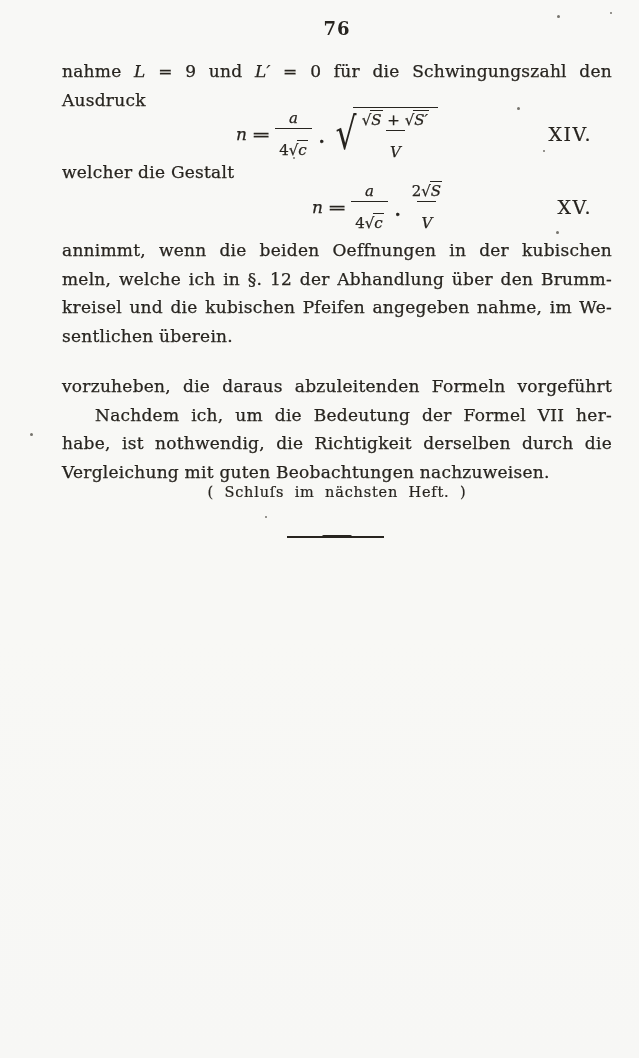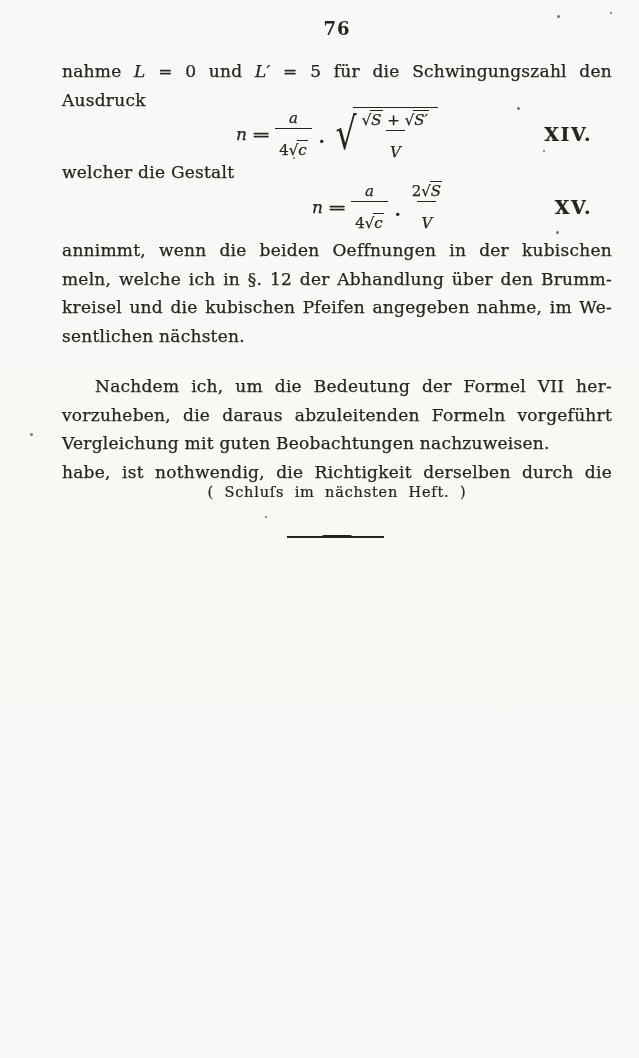--- a/index.html
+++ b/index.html
@@ -53,21 +53,21 @@
   .mdot{align-self:center;transform:translateY(3px);font-weight:bold;}
   .bigroot{display:inline-flex;align-items:center;}
   .bigroot .radsign{
     font-size:44px;line-height:0.85;font-style:normal;
     transform:scaleX(0.75);margin-right:-7px;font-weight:200;
     -webkit-text-stroke:0;
   }
   .bigroot .underroot{border-top:1.6px solid var(--ink);padding:3px 5px 0;}
   .flabel{
     position:absolute;right:20px;top:50%;transform:translateY(-50%);
-    font-size:19px;font-weight:bold;letter-spacing:1.5px;
+    font-size:19px;font-weight:normal;letter-spacing:1.5px;
     -webkit-text-stroke:0.2px var(--ink);
   }
   
   .closing{
     top:484px;text-align:left;text-align-last:center;
     font-size:14.5px;letter-spacing:0.8px;word-spacing:5px;
     -webkit-text-stroke:0.2px var(--ink);
   }
   .rule{position:absolute;left:287px;top:535px;width:97px;height:4px;}
   .rule .thin{position:absolute;left:0;right:0;top:1.4px;height:1.4px;background:var(--ink);}
@@ -75,21 +75,21 @@
   .speck{position:absolute;background:#4a473f;border-radius:50%;opacity:0.75;}
 </style>
 </head>
 <body>
 
 <div class="page">
 
   <div class="block pageno">76</div>
 
   <div class="block" style="top:57px;">
-    <div class="bodyline"><span>nahme </span><span class="it">L</span><span> = 0 und </span><span class="it">L′</span><span> = 5 für die Schwingungszahl den</span></div>
+    <div class="bodyline"><span>nahme </span><span class="it">L</span><span> = 9 und </span><span class="it">L′</span><span> = 0 für die Schwingungszahl den</span></div>
     <div class="bodyline lastline">Ausdruck</div>
   </div>
 
   <div class="block formularow" style="top:106px;height:56px;">
     <span class="eqn">
       <span class="it">n</span>
       <span class="eq">=</span>
       <span class="frac">
         <span class="num it">a</span>
         <span class="den"><span>4</span><span class="radsym">√</span><span class="radicand it">c</span></span>
@@ -124,28 +124,28 @@
         <span class="den it">V</span>
       </span>
     </span>
     <span class="flabel">XV.</span>
   </div>
 
   <div class="block" style="top:236px;">
     <div class="bodyline">annimmt, wenn die beiden Oeffnungen in der kubischen</div>
     <div class="bodyline">meln, welche ich in §. 12 der Abhandlung über den Brumm-</div>
     <div class="bodyline">kreisel und die kubischen Pfeifen angegeben nahme, im We-</div>
-    <div class="bodyline lastline">sentlichen nächsten.</div>
+    <div class="bodyline lastline">sentlichen überein.</div>
   </div>
 
   <div class="block" style="top:372px;">
+    <div class="bodyline">vorzuheben, die daraus abzuleitenden Formeln vorgeführt</div>
     <div class="bodyline indent">Nachdem ich, um die Bedeutung der Formel VII her-</div>
-    <div class="bodyline">vorzuheben, die daraus abzuleitenden Formeln vorgeführt</div>
+    <div class="bodyline">habe, ist nothwendig, die Richtigkeit derselben durch die</div>
     <div class="bodyline lastline">Vergleichung mit guten Beobachtungen nachzuweisen.</div>
-    <div class="bodyline">habe, ist nothwendig, die Richtigkeit derselben durch die</div>
   </div>
 
   <div class="block closing">( Schluſs im nächsten Heft. )</div>
 
   <div class="rule">
     <span class="thin"></span>
     <span class="thick"></span>
   </div>
 
   <div class="speck" style="left:557px;top:15px;width:3px;height:3px;"></div>

